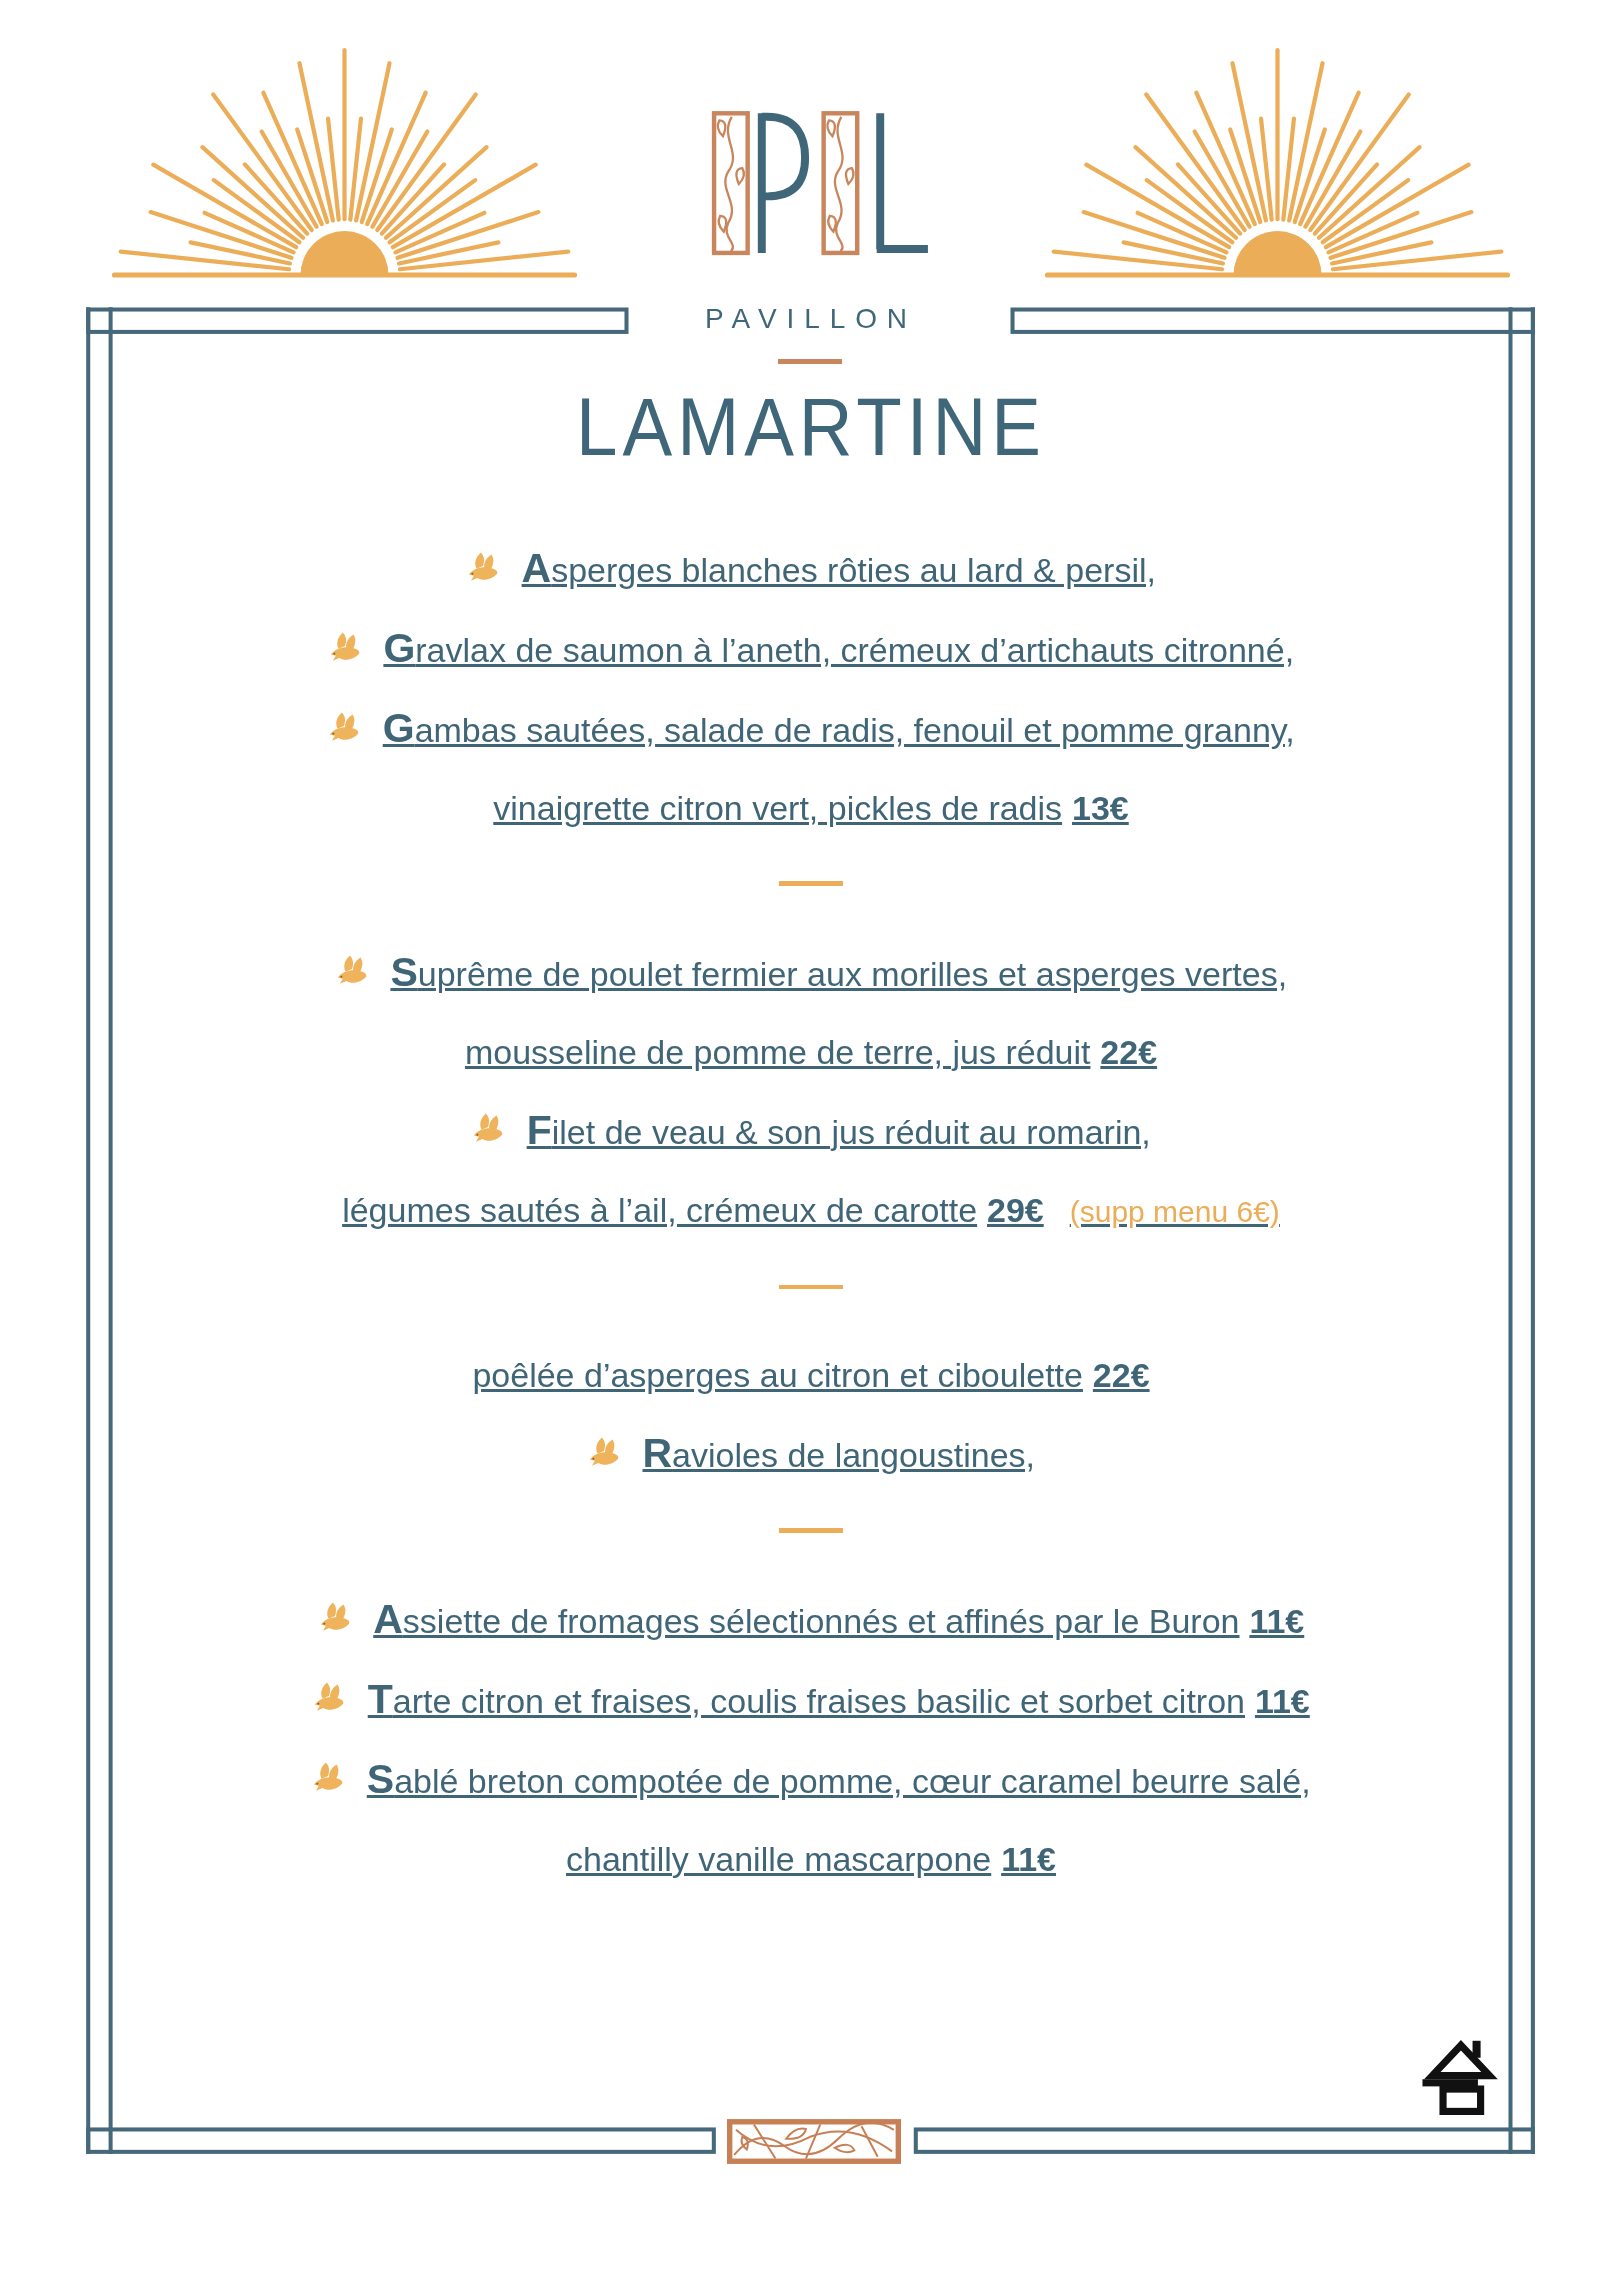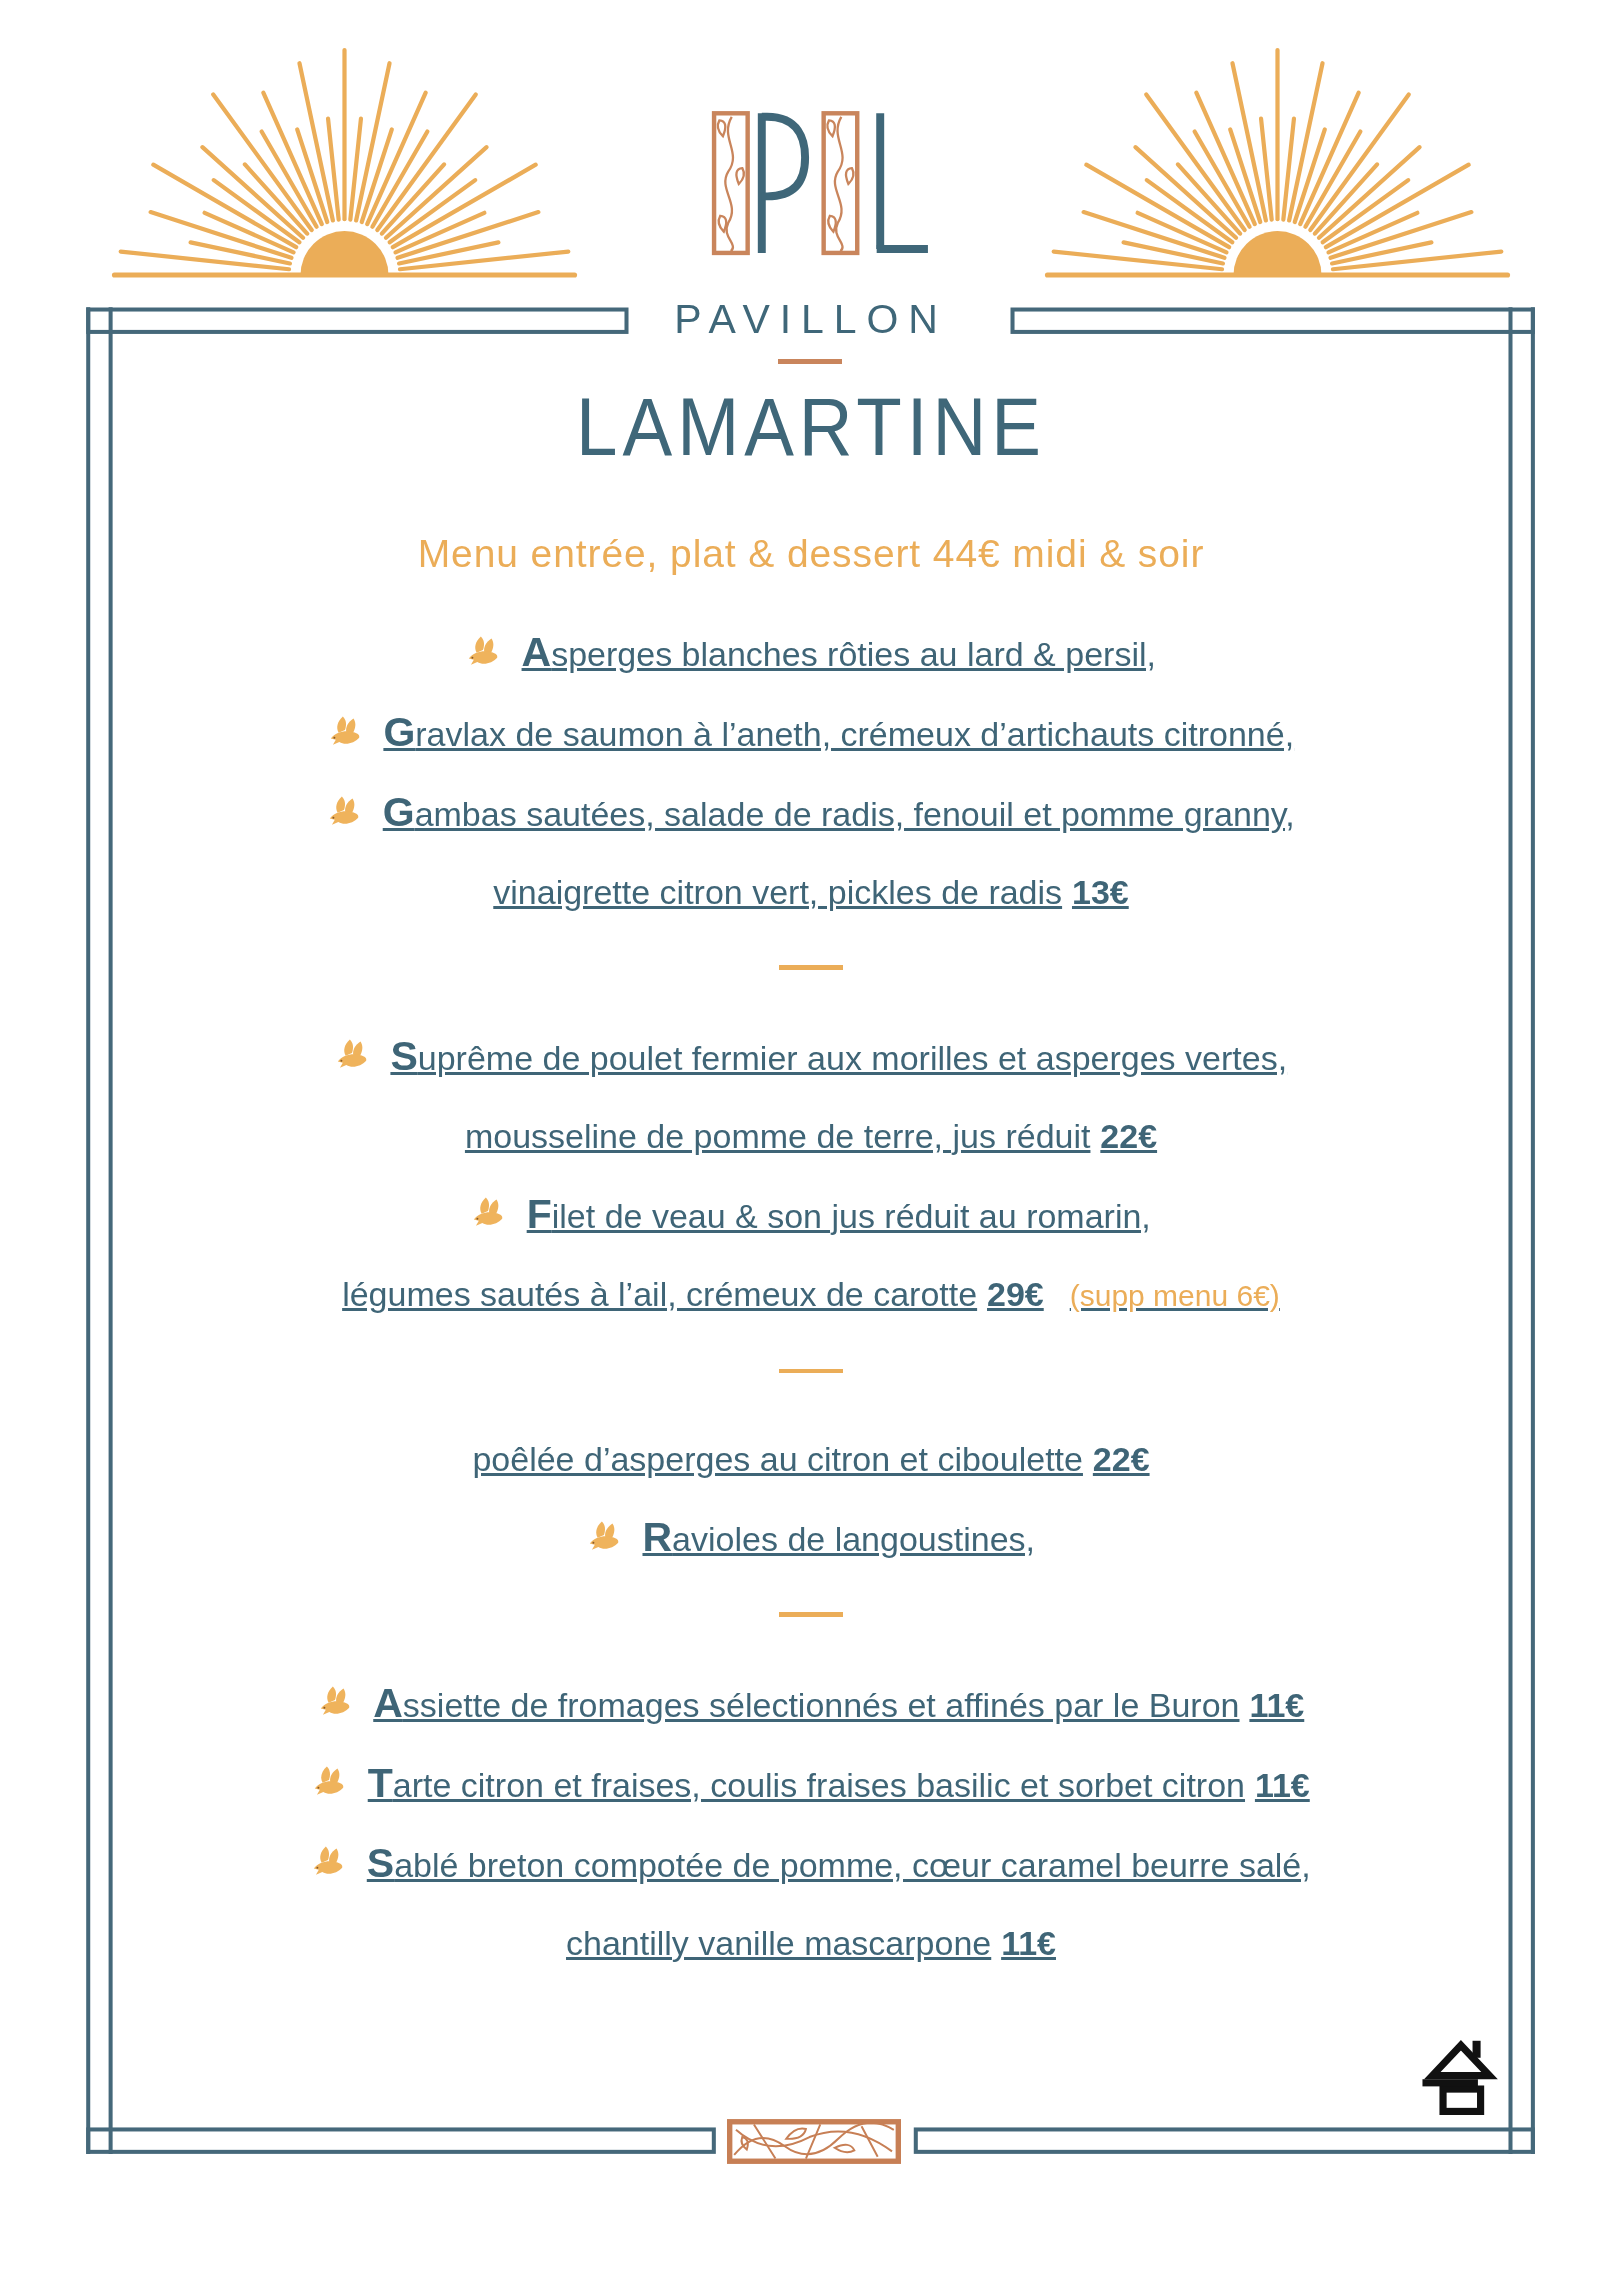--- a/index.html
+++ b/index.html
@@ -10,21 +10,21 @@
   svg{display:block;}
   .abs{position:absolute;}
   
   #frame{left:0;top:0;}
   
   .sun{left:107px;top:45px;width:475px;height:247px;}
   .sun.right{left:1040px;}
   #pl-logo{left:710px;top:108px;width:222px;height:152px;}
   .brand-top{
     left:0;top:293px;width:100%;text-align:center;
-    font-size:41px;line-height:52px;letter-spacing:9.9px;font-weight:300;color:#3F6779;
+    font-size:28px;line-height:52px;letter-spacing:9.9px;font-weight:300;color:#3F6779;
   }
   .brand-rule{left:778px;top:359px;width:64px;height:4.5px;background:#C9855C;}
   .brand-main{
     left:0;top:378px;width:100%;text-align:center;
     font-size:81px;line-height:99px;letter-spacing:5.4px;font-weight:200;color:#3F6779;
     transform:scaleX(.92);
   }
   
   .content{left:54px;top:529px;width:1514px;text-align:center;}
   .menu-header{
@@ -159,21 +159,20 @@
         <path d="M188,159.5 L246,159.5"></path>
       </g>
     </g>
   </svg>
 
   <div class="brand-top abs">PAVILLON</div>
   <div class="brand-rule abs"></div>
   <div class="brand-main abs">LAMARTINE</div>
 
   <div class="content abs">
-    <div class="menu-header">Menu entrée, plat &amp; dessert 44€ midi &amp; soir</div>
     <div id="menu-sections">
         <div class="section">
           <div class="item">
             <div class="line"><svg class="leaf" viewBox="0 0 48 48">
                 <g fill="#EFB35C">
                   <path d="M21,2 C13,9 11,18 15,25 L24,21 C27,12 25,6 21,2 Z"></path>
                   <path d="M36,5 C28,10 24,18 26,25 L36,24 C40,15 39,10 36,5 Z"></path>
                   <path d="M4,33 C11,24 24,21 35,24 C43,26 45,29 44,32 C37,40 24,43 16,38 L7,42 L11,35 Z"></path>
                 </g>
                 <circle cx="9" cy="32" r="1.4" fill="#8A5A28"></circle>

